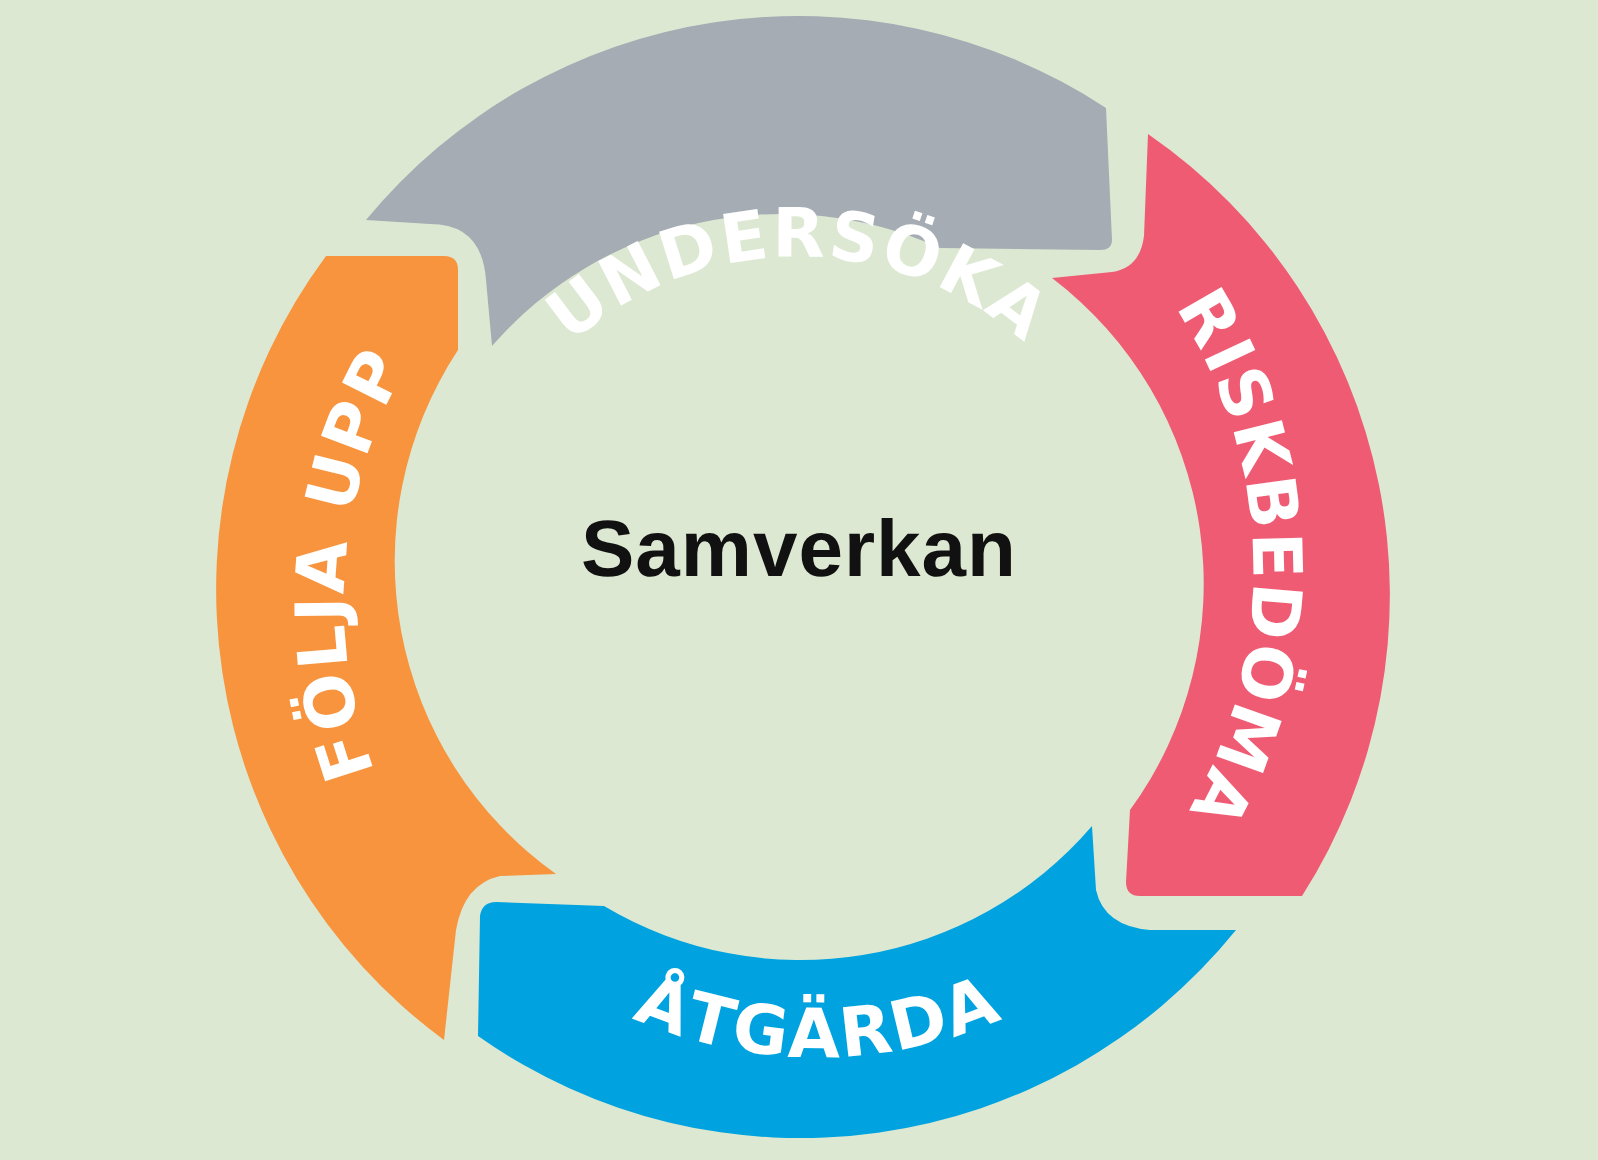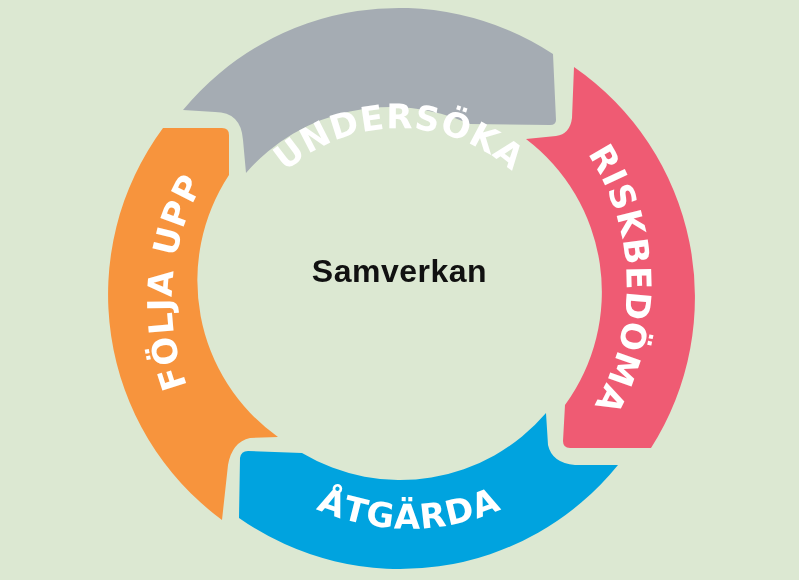--- a/index.html
+++ b/index.html
@@ -17,21 +17,21 @@
     fill: #ffffff;
     letter-spacing: 1px;
   }
   .center-title {
     position: absolute;
     left: 0; width: 799px;
     top: 253px;
     text-align: center;
     font-family: "Liberation Sans", sans-serif;
     font-weight: bold;
-    font-size: 32px;
+    font-size: 40px;
     color: #111111;
     letter-spacing: 0.5px;
   }
 </style>
 </head>
 <body>
 
 <div class="stage">
   <svg width="799" height="580" viewBox="0 0 799 580">
     <defs>

